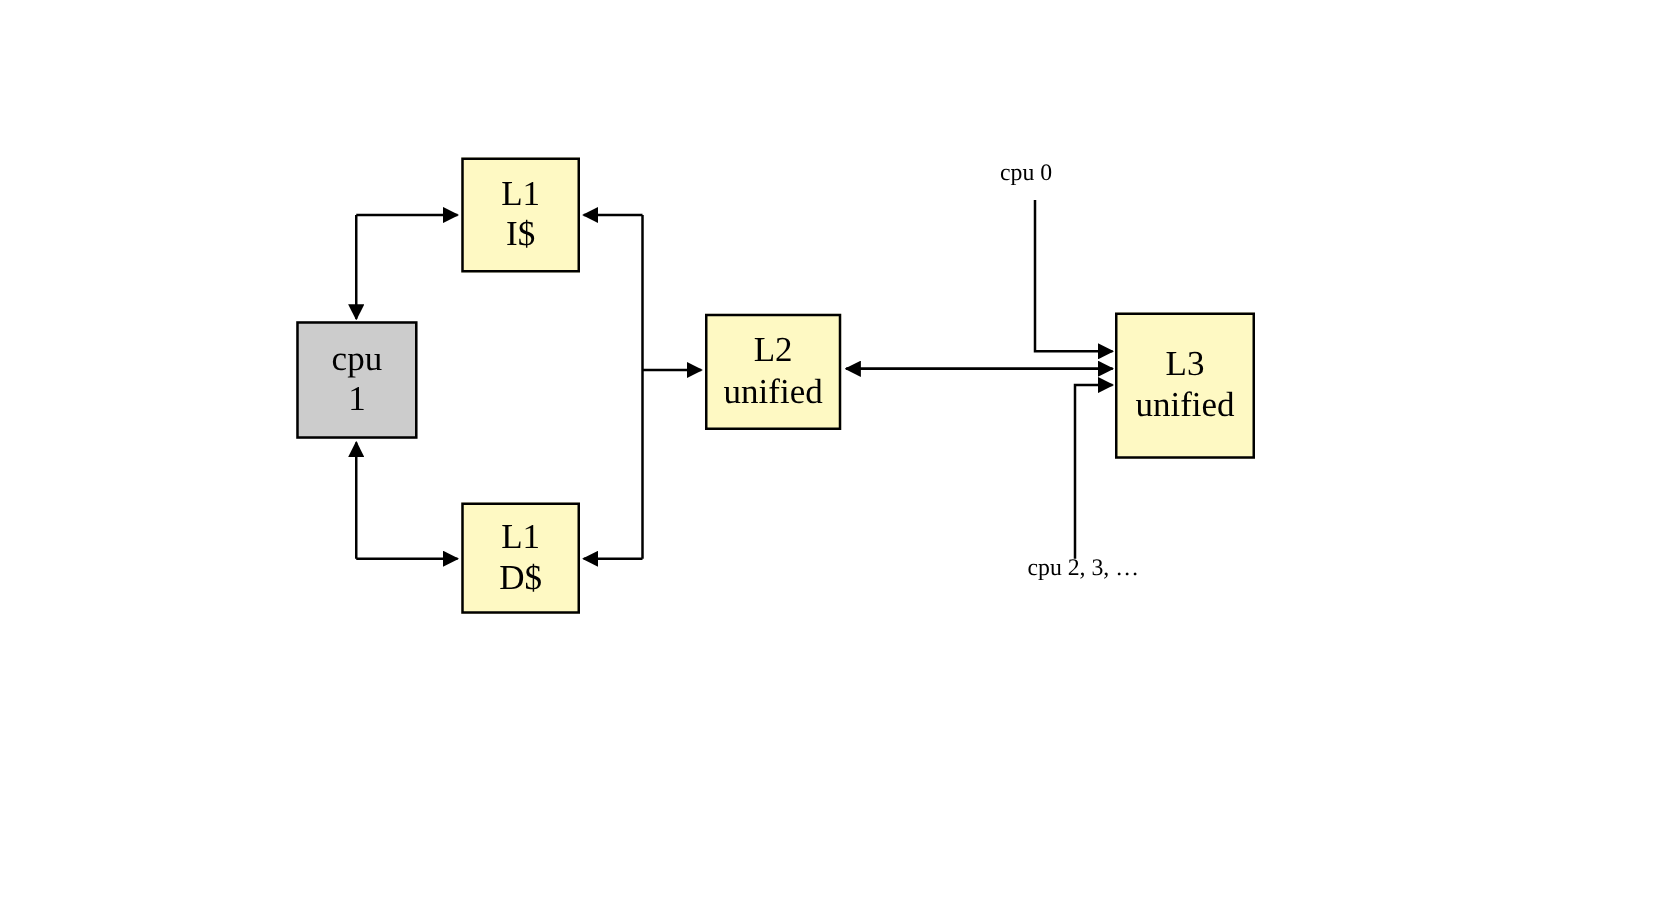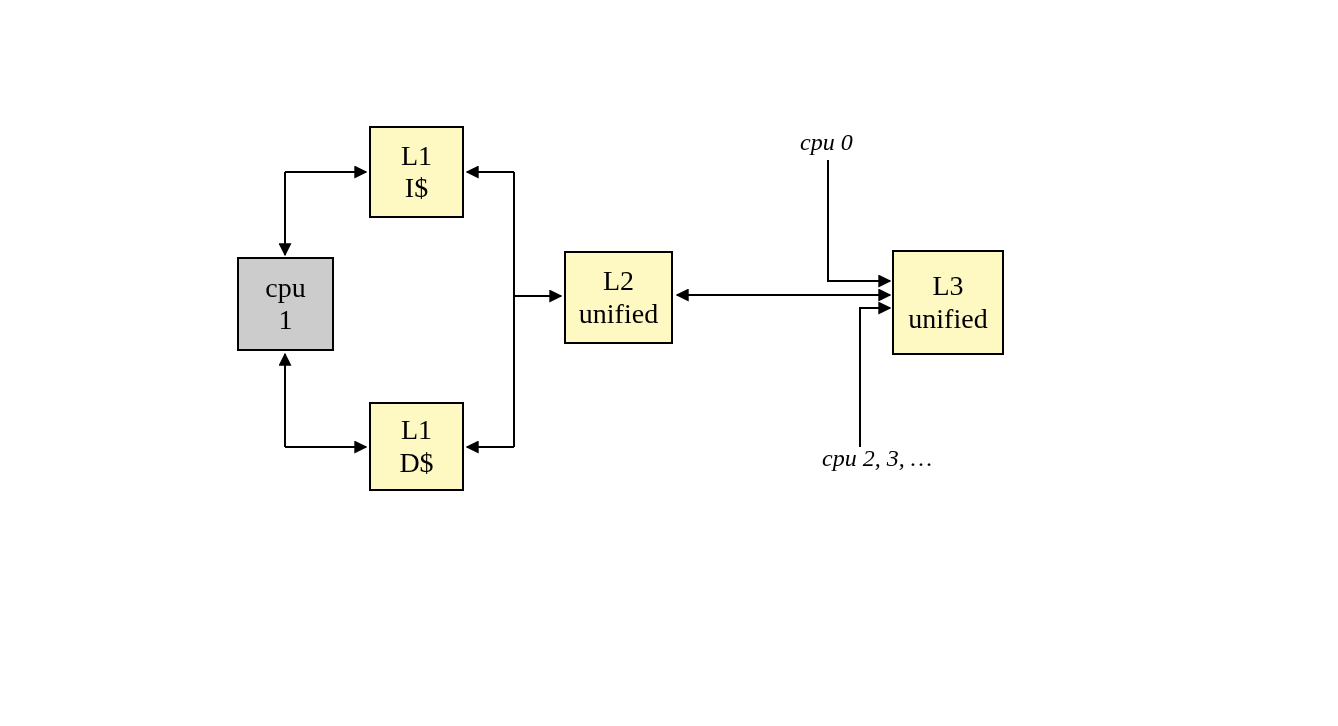--- a/index.html
+++ b/index.html
@@ -44,24 +44,23 @@
   .node.gray {
     background: #cccccc;
     text-align: right;
   }
   .node span {
     display: block;
     white-space: nowrap;
   }
   .flabel {
     position: absolute;
-    font-size: 24px;
+    font-size: 19px;
     line-height: 1.1;
     white-space: nowrap;
-    font-style: italic;
   }
 </style>
 </head>
 <body>
 
 <div class="canvas">
 
   <svg class="edges-layer" viewBox="0 0 1338 726" xmlns="http://www.w3.org/2000/svg">
     <defs>
       <marker id="arrow" viewBox="0 0 10 10" refX="9" refY="5" markerWidth="6.5" markerHeight="6.5" orient="auto">
@@ -101,21 +100,21 @@
   <div class="node" style="left:369px; top:402px; width:95px; height:89px;">
     <span>L1</span>
     <span>D$</span>
   </div>
 
   <div class="node" style="left:564px; top:251px; width:109px; height:93px;">
     <span>L2</span>
     <span>unified</span>
   </div>
 
-  <div class="node" style="left:892px; top:250px; width:112px; height:105px;">
+  <div class="node" style="left:892px; top:250px; width:112px; height:117px;">
     <span>L3</span>
     <span>unified</span>
   </div>
 
   <div class="flabel" style="left:800px; top:129px;">cpu 0</div>
 
   <div class="flabel" style="left:822px; top:445px;">cpu 2, 3, …</div>
 
 </div>
 

